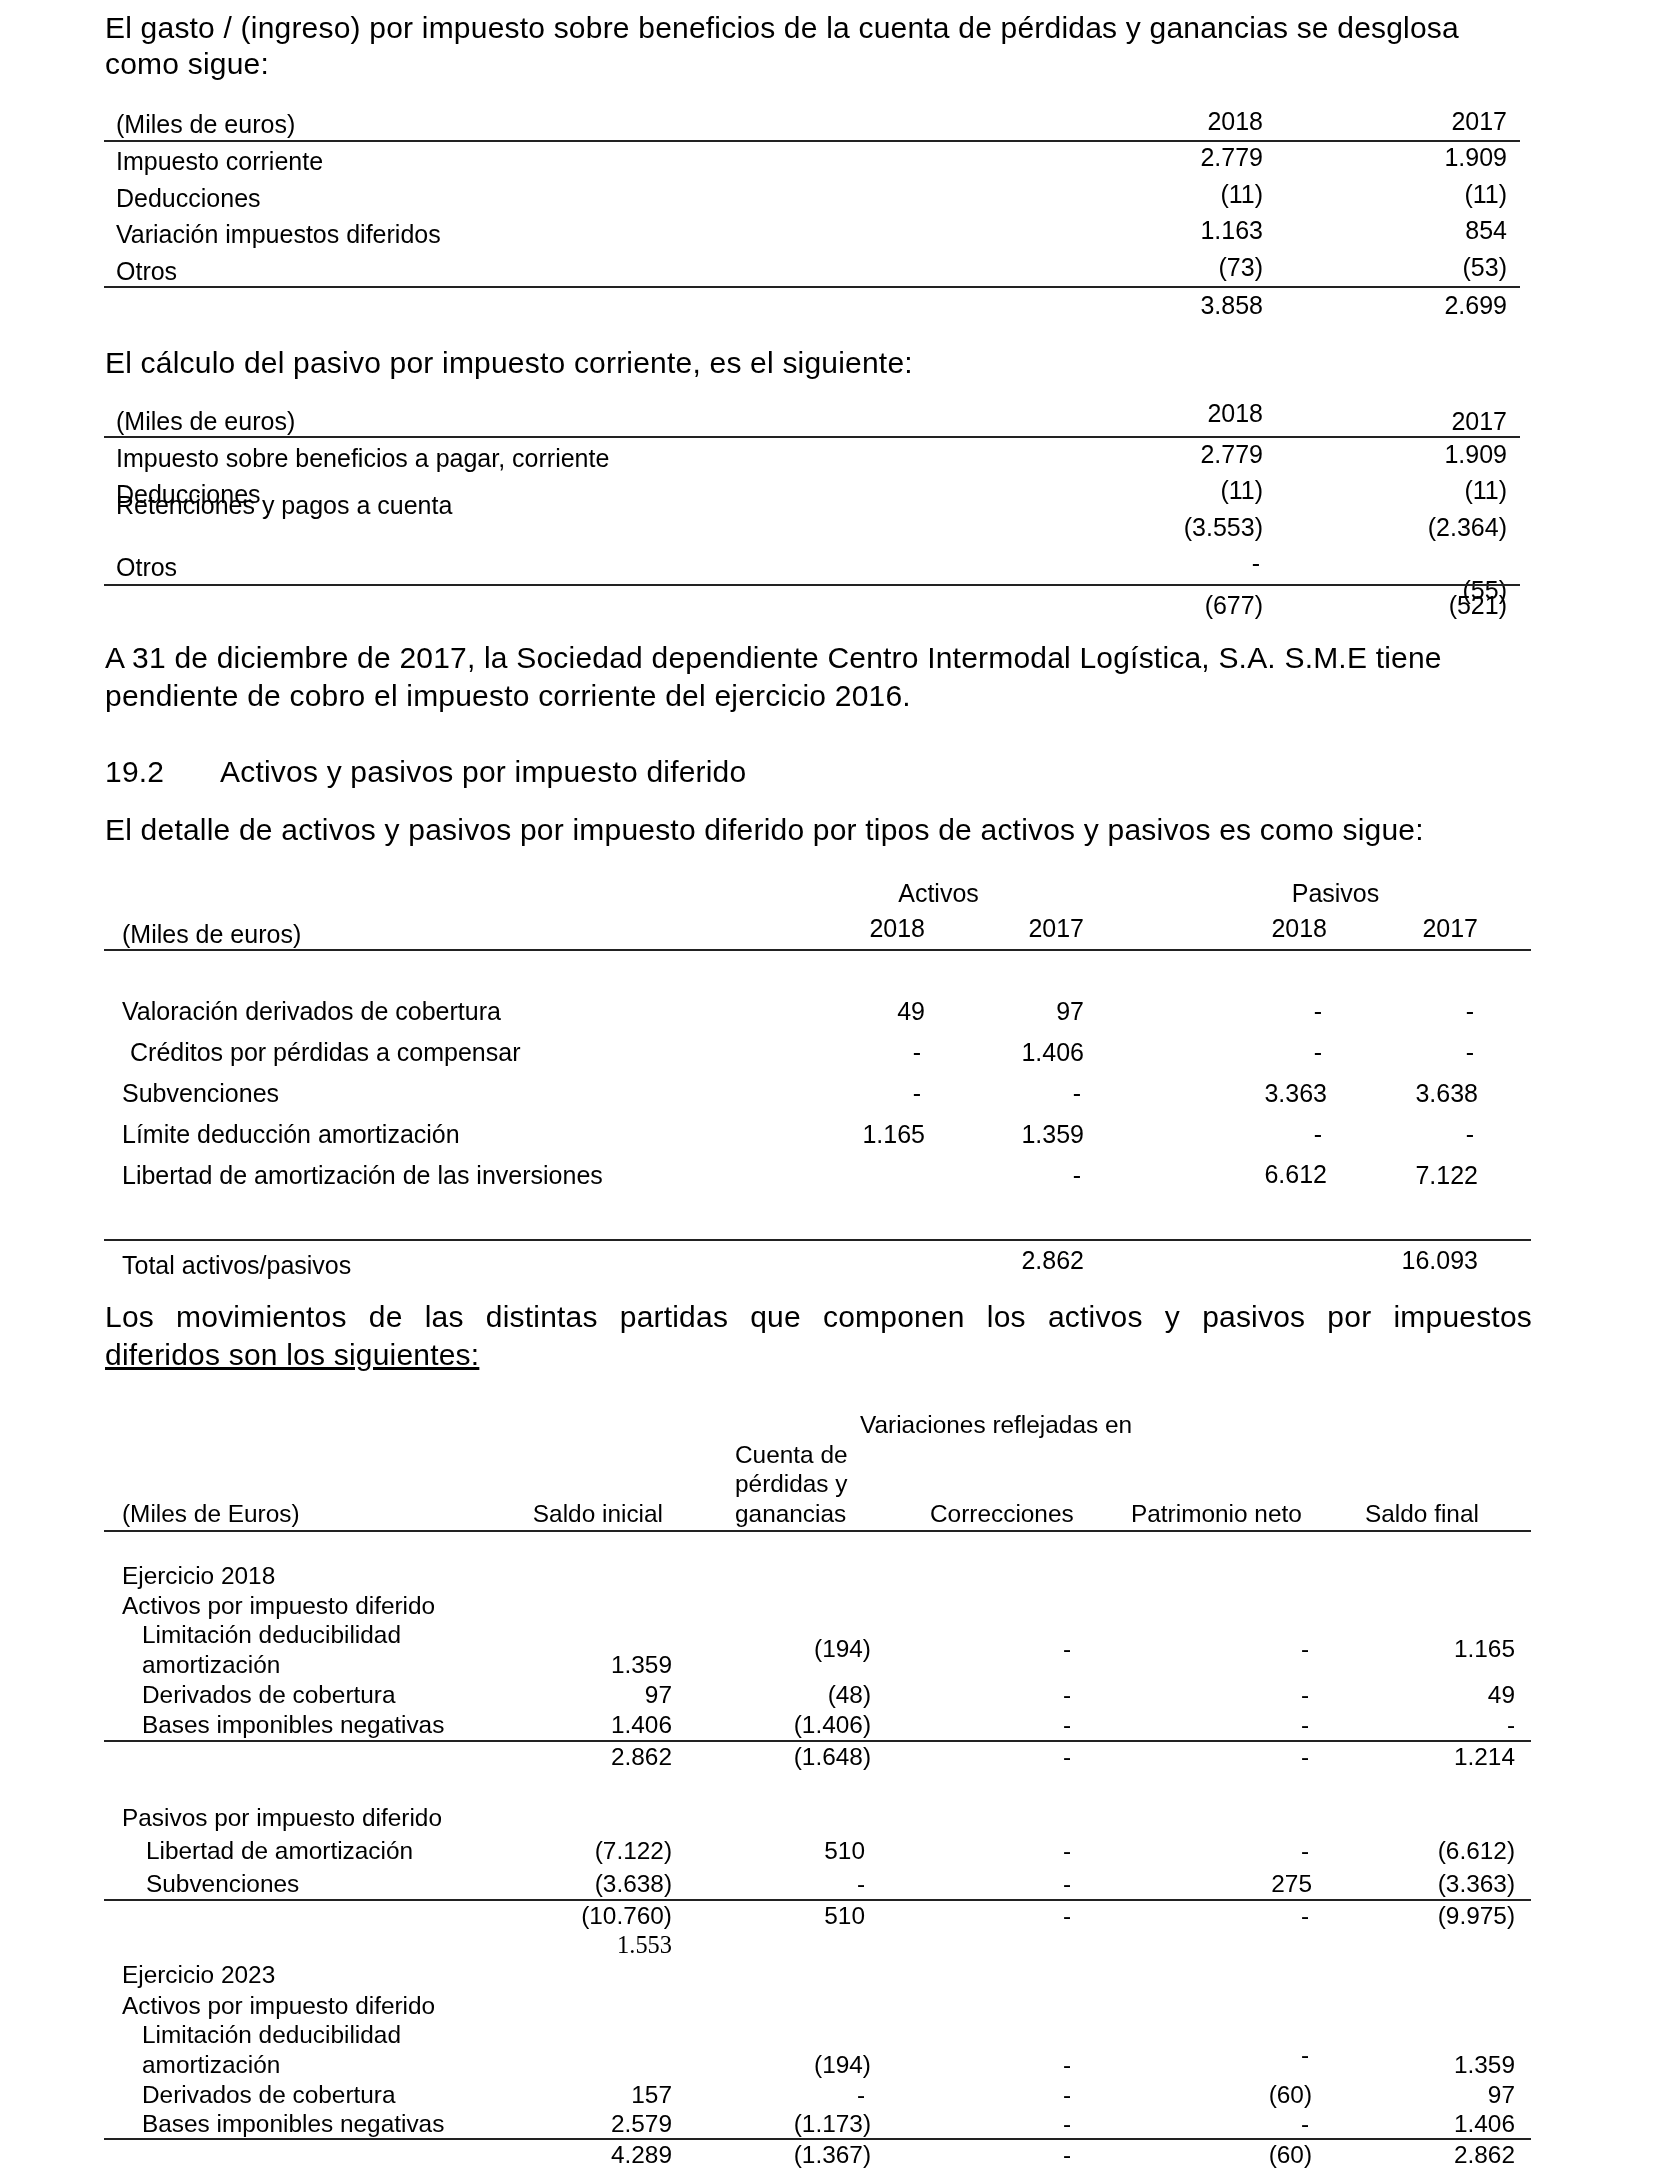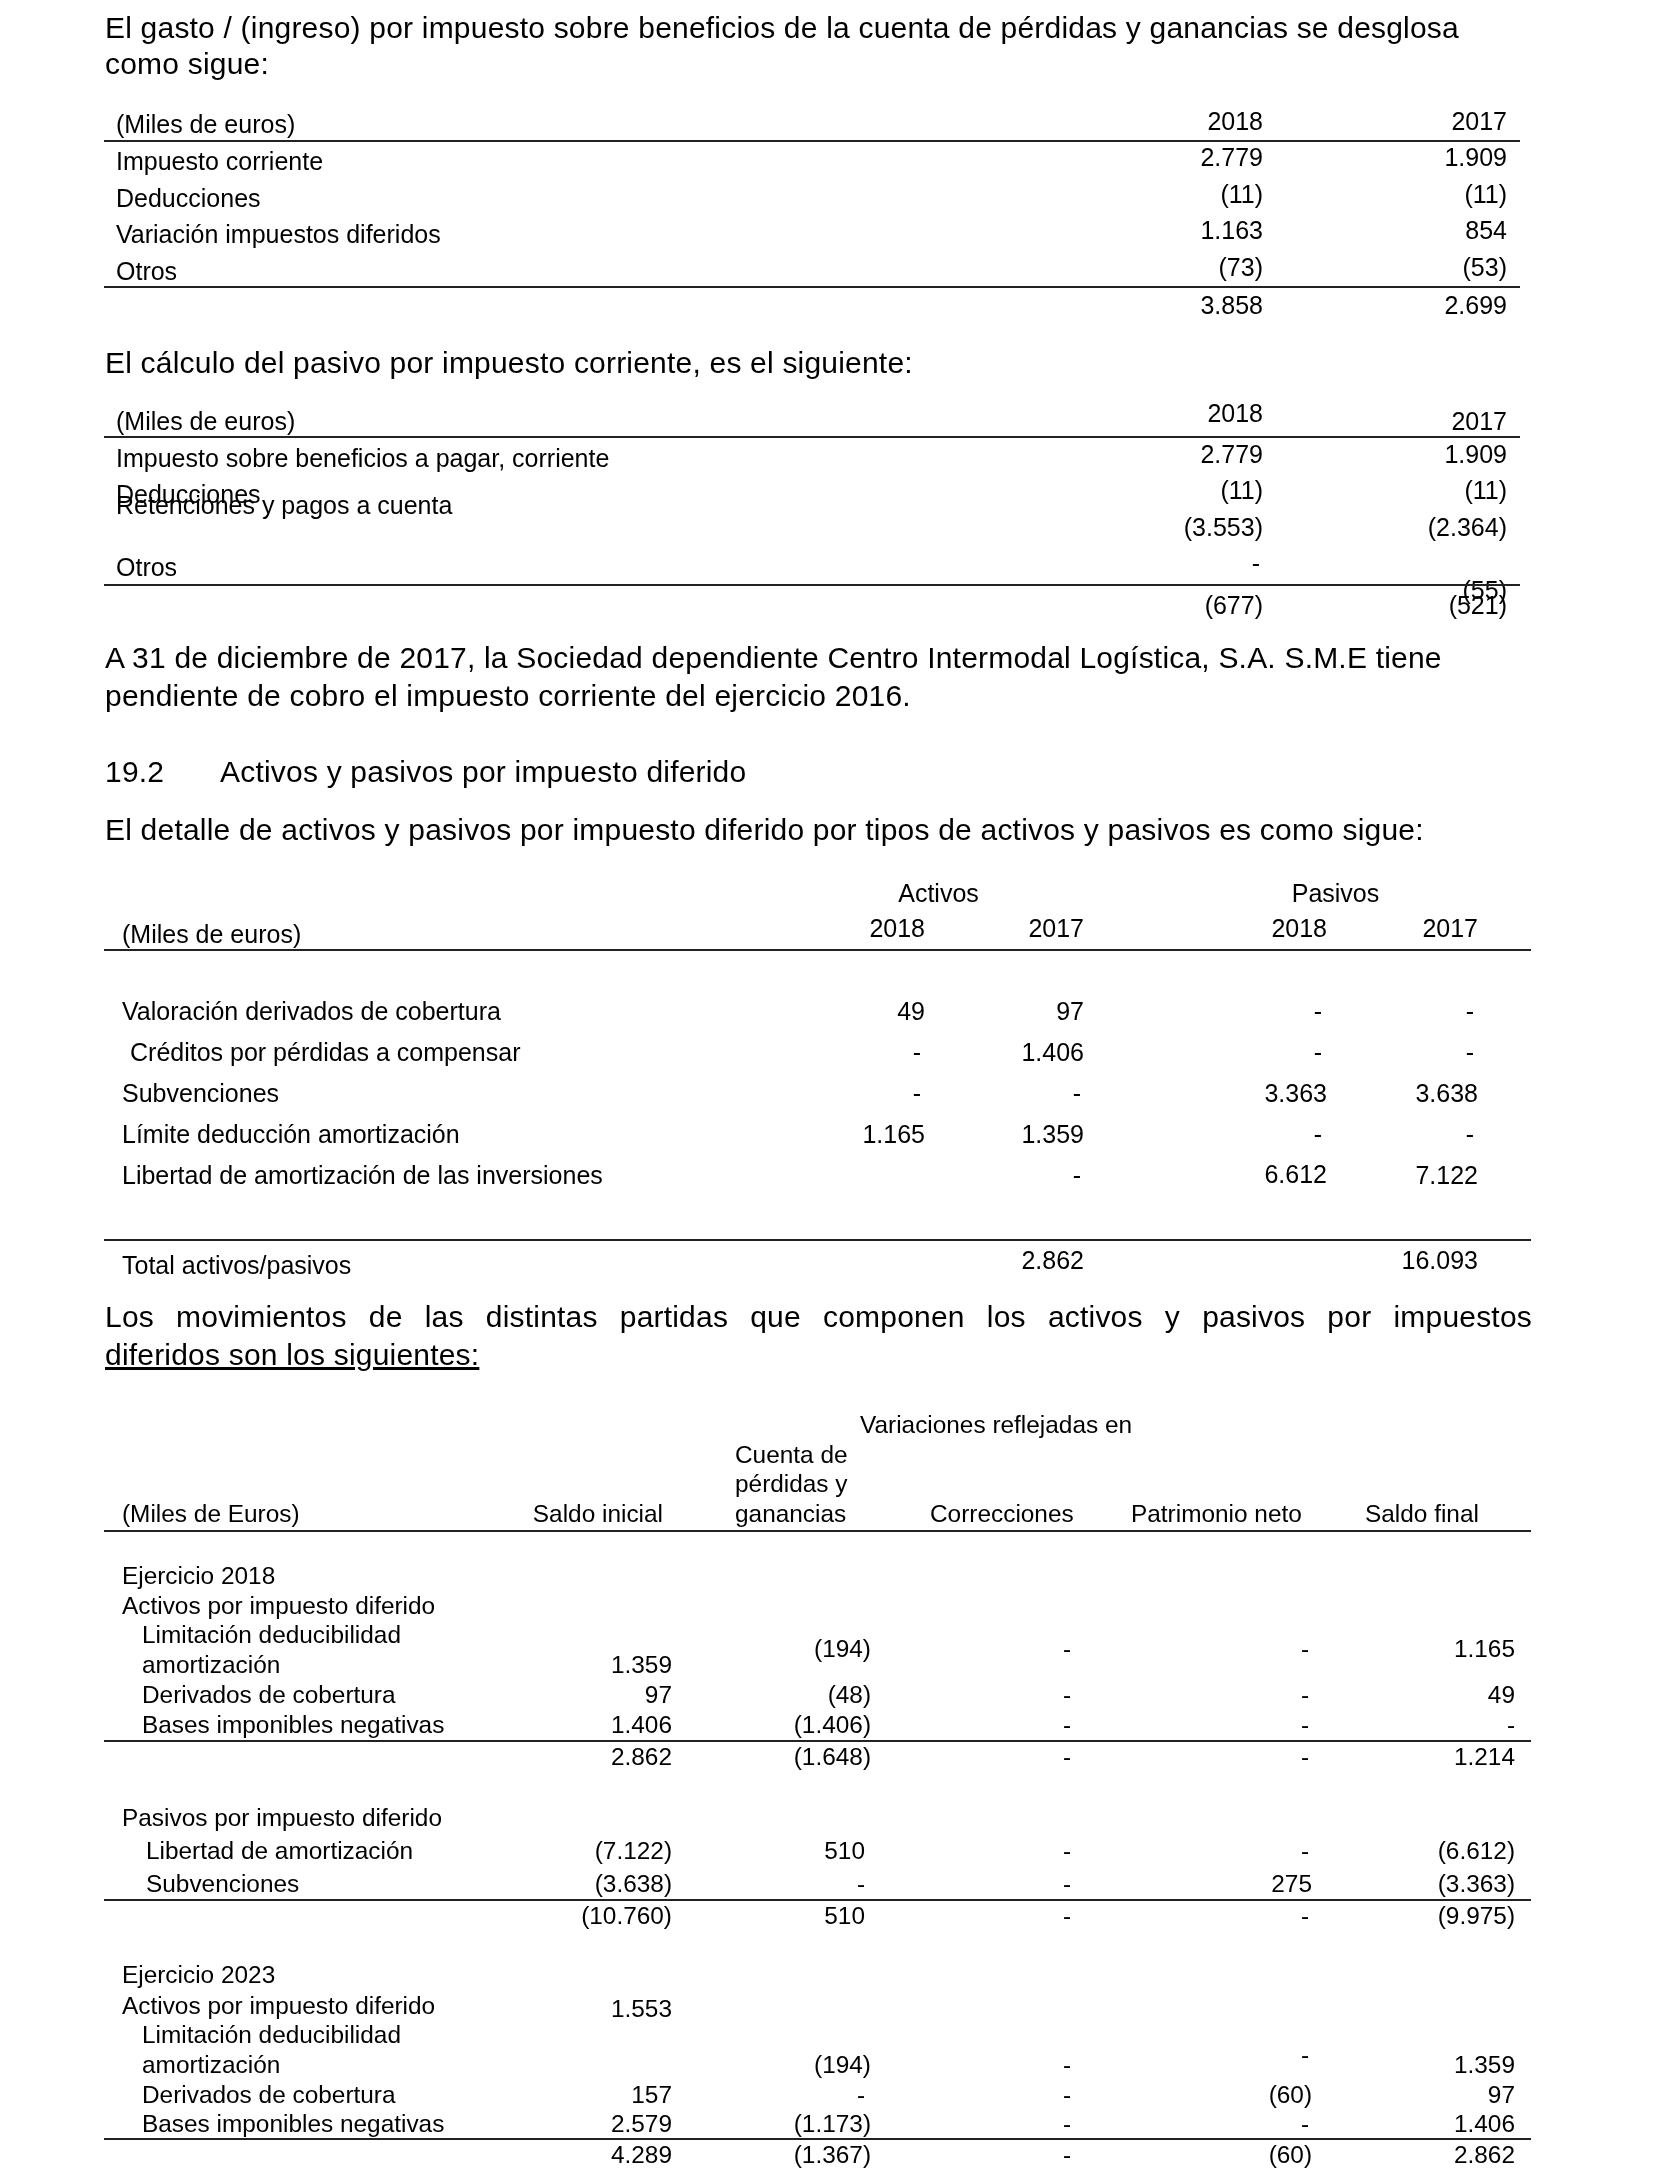--- a/index.html
+++ b/index.html
@@ -215,21 +215,21 @@
     <div class="t m r" style="right:363px; top:1904px;">-</div>
     <div class="t m r" style="right:157px; top:1904px;">(9.975)</div>
   </div>
 
   <div class="t m" style="left:122px; top:1963px;">Ejercicio 2023</div>
   <div class="t m" style="left:122px; top:1994px;">Activos por impuesto diferido</div>
 
   <div>
     <div class="t m" style="left:142px; top:2023px;">Limitación deducibilidad</div>
     <div class="t m" style="left:142px; top:2053px;">amortización</div>
-    <div class="t m r" style="right:1000px; top:1997px;">1.553</div>
+    <div class="t m r" style="right:1000px; top:1933px;font-family:Liberation Serif, serif;">1.553</div>
     <div class="t m r" style="right:801px; top:2053px;">(194)</div>
     <div class="t m r" style="right:601px; top:2053px;">-</div>
     <div class="t m r" style="right:363px; top:2043px;">-</div>
     <div class="t m r" style="right:157px; top:2053px;">1.359</div>
   </div>
   <div>
     <div class="t m" style="left:142px; top:2083px;">Derivados de cobertura</div>
     <div class="t m r" style="right:1000px; top:2083px;">157</div>
     <div class="t m r" style="right:807px; top:2083px;">-</div>
     <div class="t m r" style="right:601px; top:2083px;">-</div>

